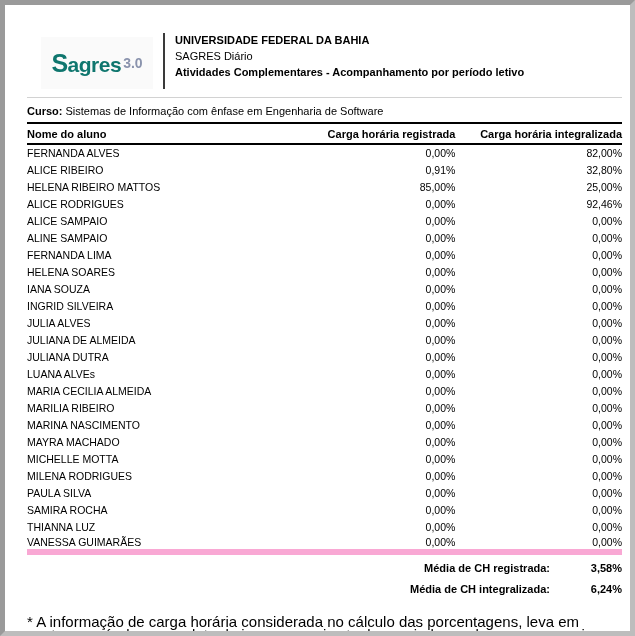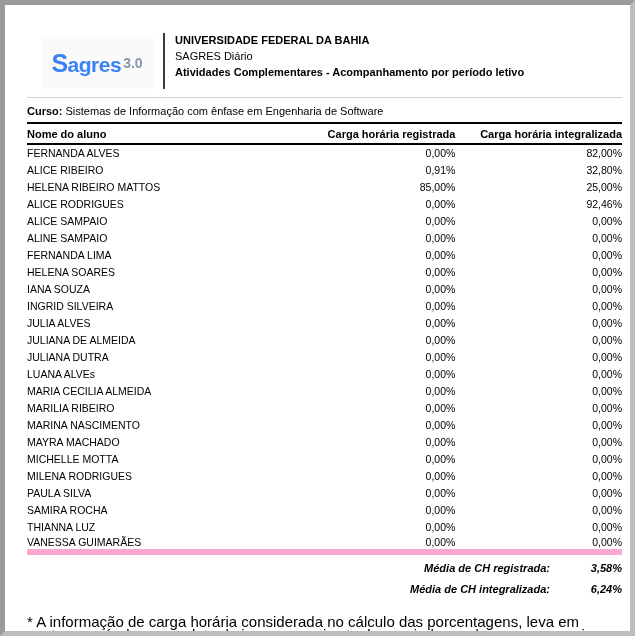--- a/index.html
+++ b/index.html
@@ -57,41 +57,41 @@
   table.students tbody td {
     font-size: 10.5px; height: 17px; padding: 0;
     white-space: nowrap; overflow: hidden;
     vertical-align: middle;
   }
   table.students tbody { border-bottom: 6px solid #f9a8d4; }
 
   
   .summary-row {
     display: flex; justify-content: flex-end; align-items: baseline;
-    font-size: 11px; font-weight: bold; font-style: italic;
+    font-size: 11px; font-weight: bold;
   }
   .summary-row.first { padding-top: 7px; }
   .summary-row.second { padding-top: 9px; }
   .summary-value { width: 72px; text-align: right; }
 
   
   .footnote {
     margin-top: 20px; font-size: 15px; line-height: 13px;
     padding-right: 6px;
   }
 </style>
 </head>
 <body>
 
 <div class="window">
   <div class="page">
 
     <div class="report-header">
       <div class="logo-box">
-        <span class="logo-text" style="color: #3b82f6;"><span class="logo-s">S</span><span>agres</span></span>
+        <span class="logo-text" style="color: #0f766e;"><span class="logo-s">S</span><span>agres</span></span>
         <span class="logo-ver" style="color: rgb(138, 147, 173);">3.0</span>
       </div>
       <div class="header-divider"></div>
       <div class="header-lines">
         <div class="line bold">UNIVERSIDADE FEDERAL DA BAHIA</div>
         <div class="line">SAGRES Diário</div>
         <div class="line bold">Atividades Complementares - Acompanhamento por período letivo</div>
       </div>
     </div>
 

